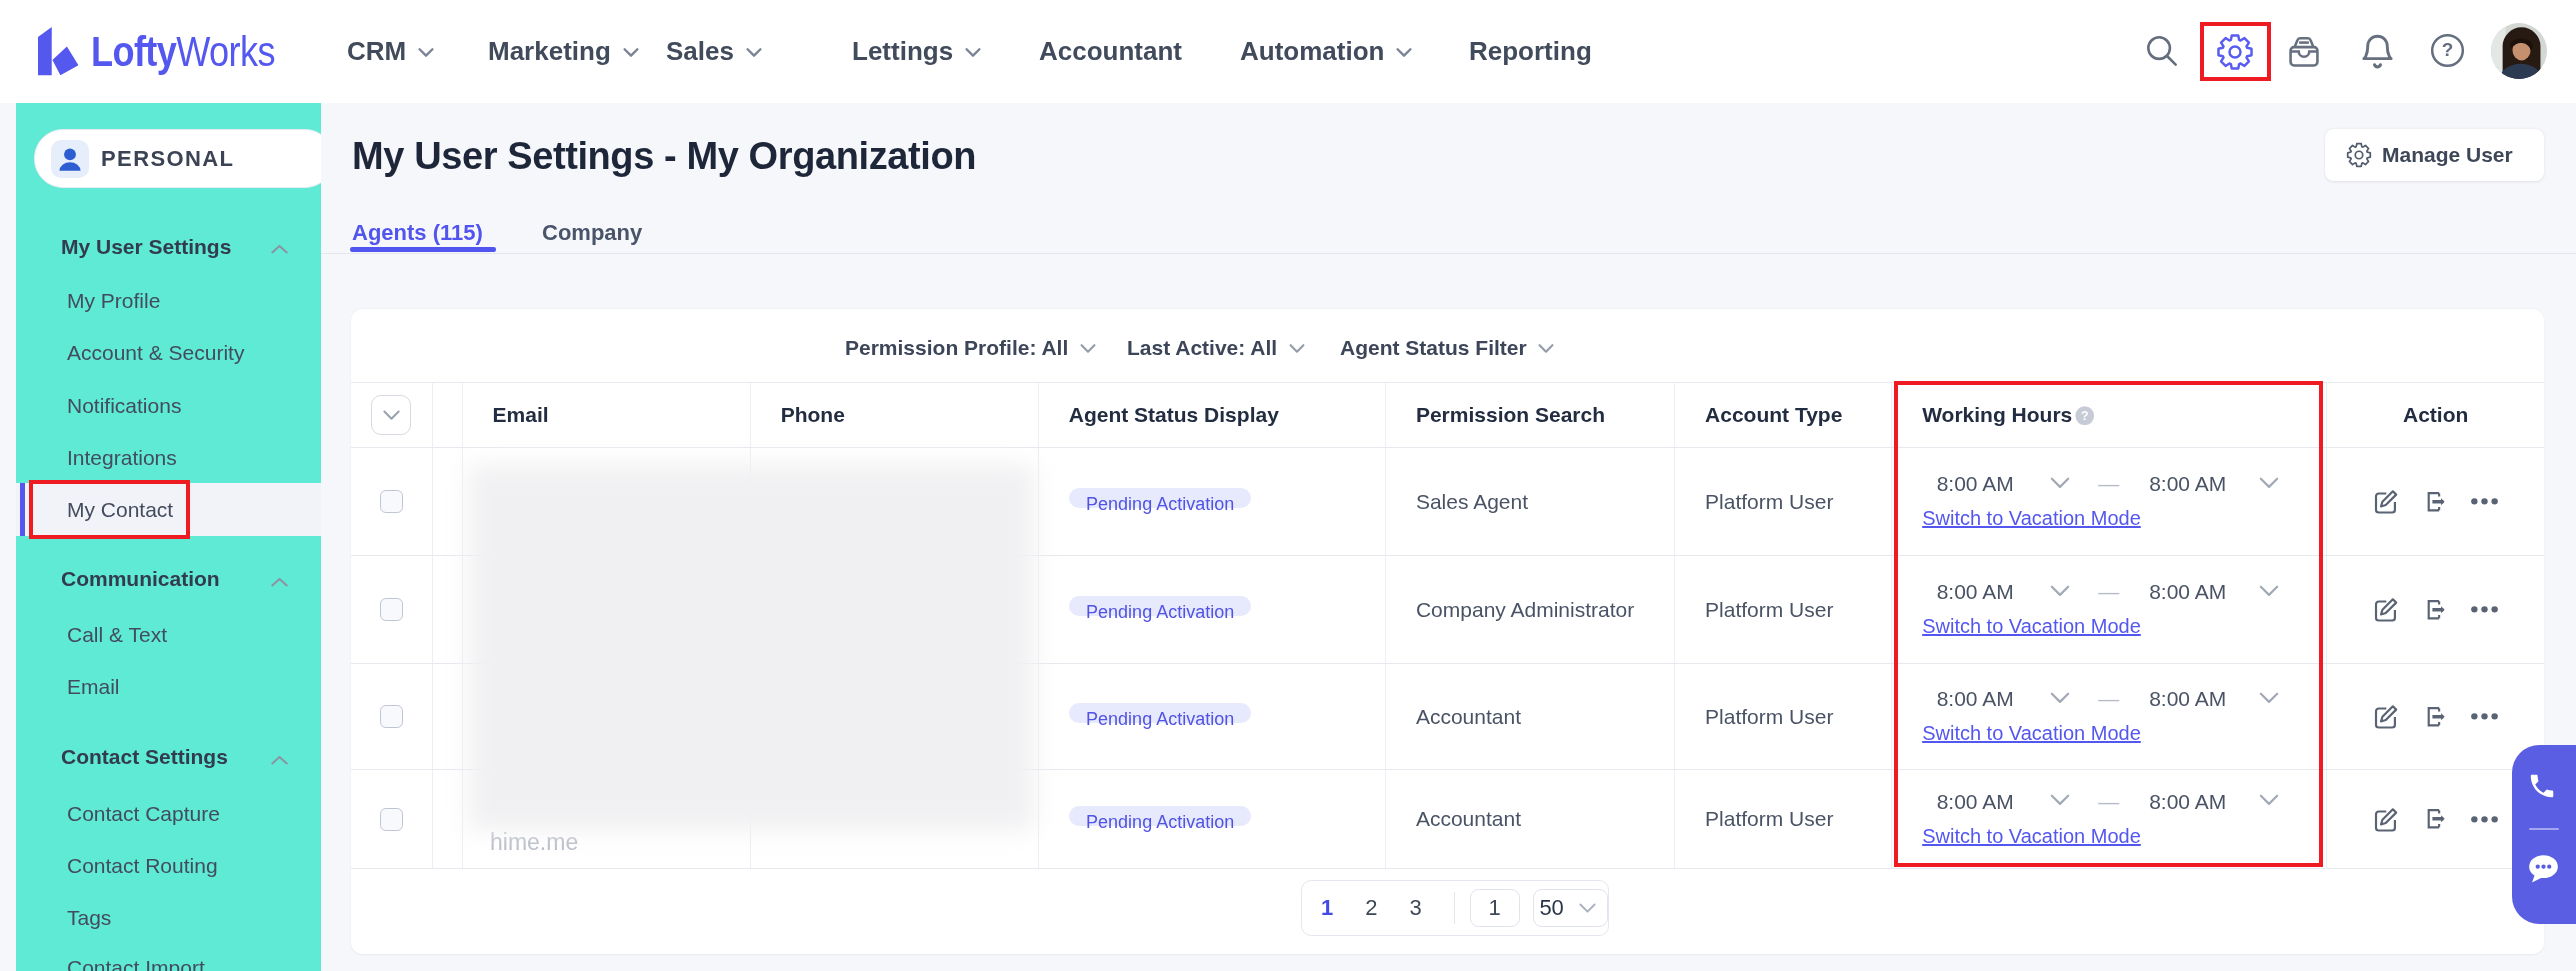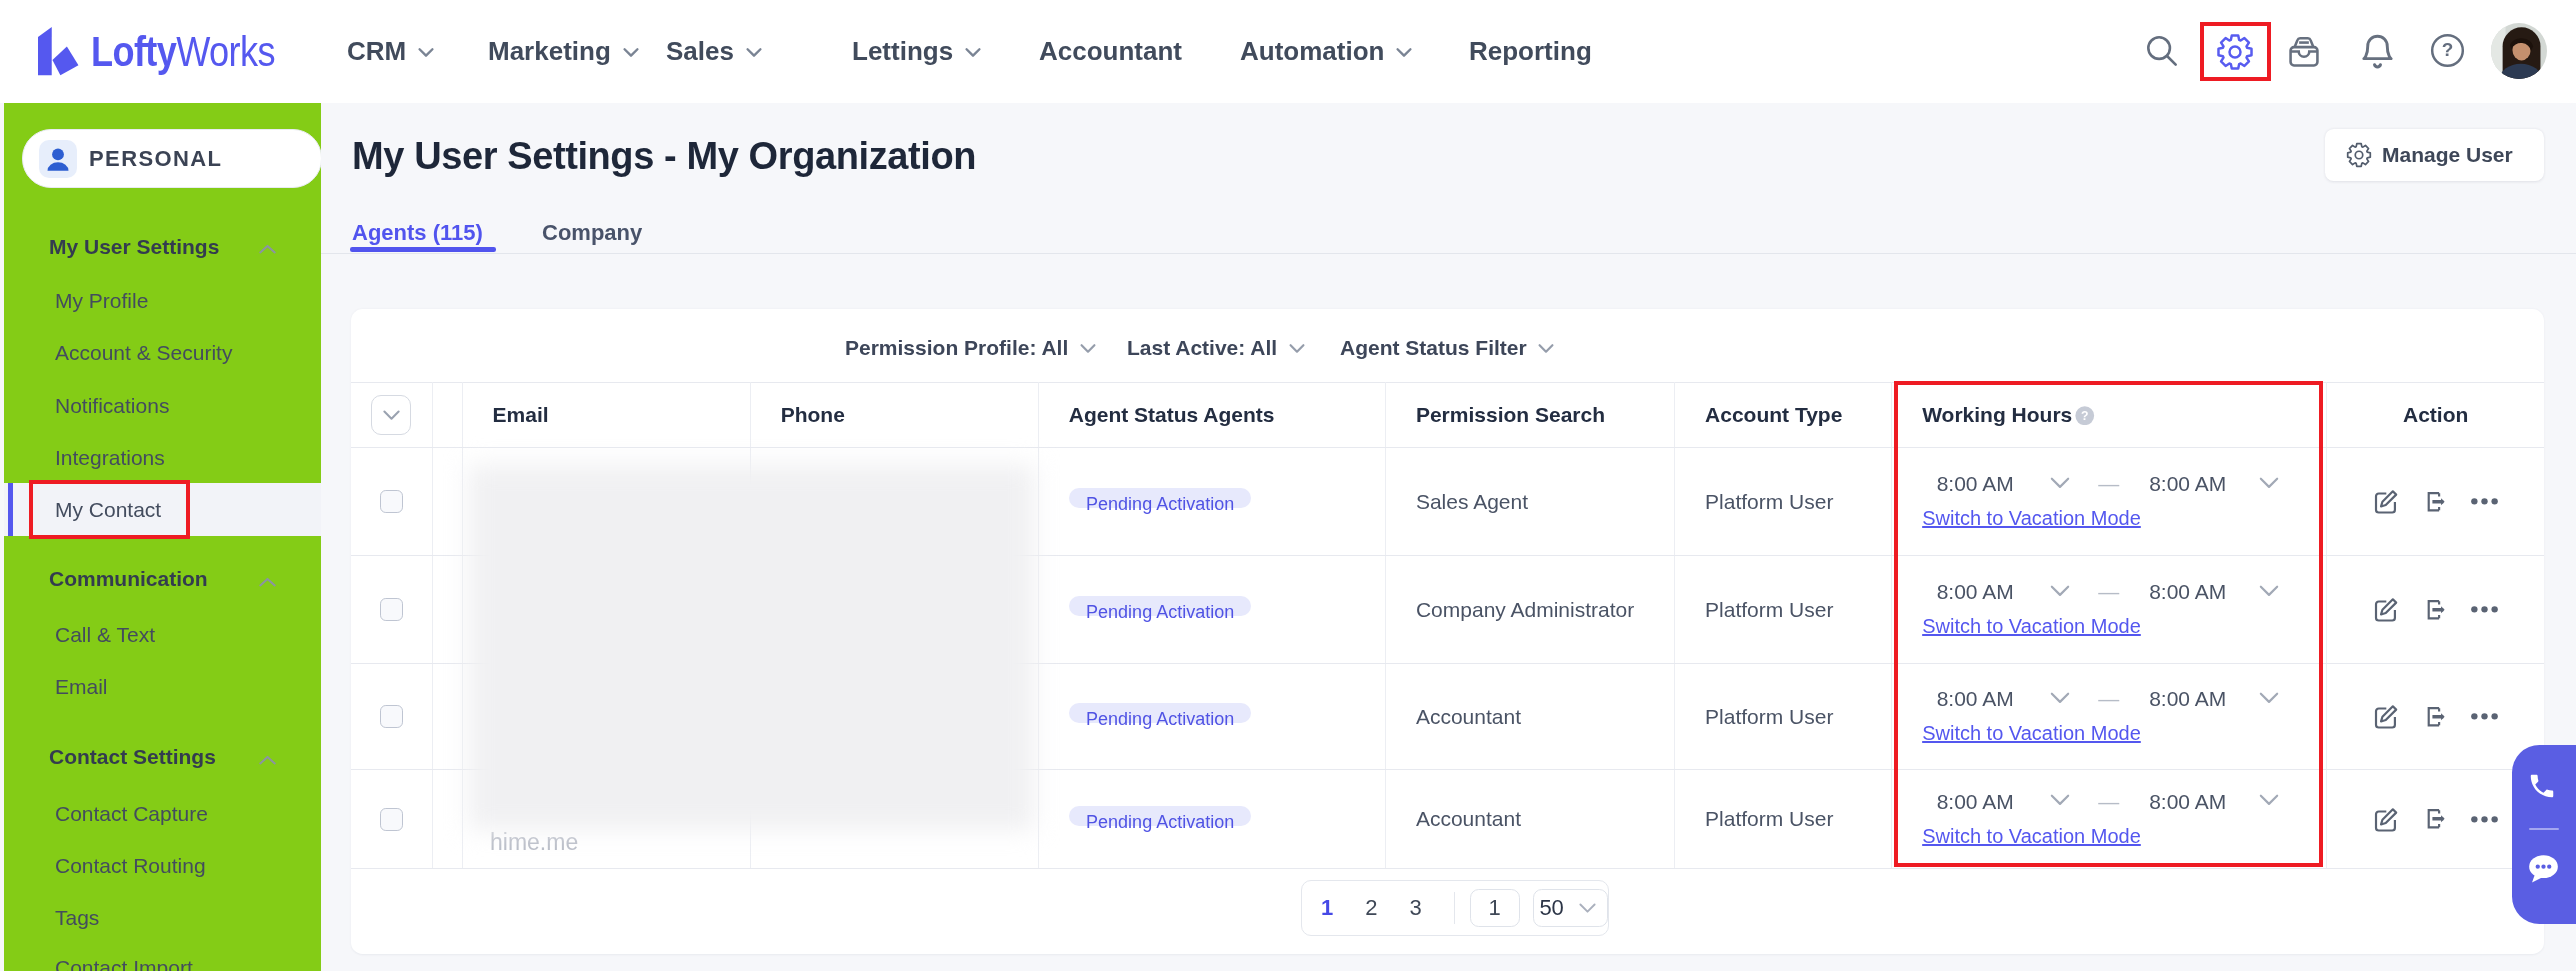--- a/index.html
+++ b/index.html
@@ -4,21 +4,21 @@
 *{margin:0;padding:0;box-sizing:border-box}
 html,body{width:2576px;height:971px;overflow:hidden;font-family:"Liberation Sans",sans-serif;background:#f6f7fa}
 .abs{position:absolute}
 
 #nav{position:absolute;left:0;top:0;width:2576px;height:103px;background:#fff}
 .navitem{position:absolute;top:0;height:103px;display:flex;align-items:center;font-size:26px;font-weight:600;color:#414b5c;white-space:nowrap}
 .chev{width:22px;height:22px;margin-left:8.7px}
 #logotxt{position:absolute;left:91px;top:27.5px;font-size:42px;font-weight:700;color:#5558ef;letter-spacing:-0.7px;transform:scaleX(.86);transform-origin:left}
 #logotxt .lt{font-weight:400}
 
-#side{position:absolute;left:4px;top:103px;width:321px;height:869px;background:#84cc16}
+#side{position:absolute;left:16px;top:103px;width:321px;height:869px;background:#5eead4}
 .pill{position:absolute;left:18px;top:26px;width:300px;height:59px;border:1.4px solid #e8ebf1;border-radius:29px;background:#fff}
 .pill .ic{position:absolute;left:16px;top:10px;width:38px;height:38px;border-radius:10px;background:#e7eefb}
 .pill .tx{position:absolute;left:66px;top:16px;font-size:22px;font-weight:700;letter-spacing:1.4px;color:#3b4354}
 .sgroup{position:absolute;left:45px;font-size:21px;font-weight:700;color:#333c4f;white-space:nowrap}
 .sitem{position:absolute;left:51px;font-size:21px;color:#434c5e;white-space:nowrap}
 .gchev{position:absolute;left:254px;width:19px;height:11.6px}
 #hl{position:absolute;left:0;top:380px;width:321px;height:53px;background:#f2f3f8}
 #hlbar{position:absolute;left:3.6px;top:380px;width:5px;height:53px;background:#5457ee}
 
 #main{position:absolute;left:321px;top:103px;width:2255px;height:869px;background:#f6f7fa}
@@ -198,21 +198,21 @@
         <th class="noL">
               <div style="width:40px;height:40px;border:1.4px solid #d6dae2;border-radius:10px;margin:0 auto;display:flex;align-items:center;justify-content:center">
                 <svg width="19" height="13" viewBox="0 0 24 16">
                   <path d="M3 3l9 9 9-9" fill="none" stroke="#9aa2b0" stroke-width="2.6" stroke-linecap="round" stroke-linejoin="round"></path>
                 </svg>
               </div>
             </th>
         <th class="noL"></th>
         <th>Email</th>
             <th>Phone</th>
-            <th>Agent Status Agents</th>
+            <th>Agent Status Display</th>
             <th>Permission Search</th>
             <th>Account Type</th>
         <th><span style="vertical-align:middle">Working Hours</span><svg style="vertical-align:middle;margin-left:2.9px;font-size:29px" width="19.5" height="19.5" viewBox="0 0 27 27">
                 <circle cx="13.5" cy="13.5" r="13" fill="#c6cbd6"></circle>
                 <text x="13.5" y="19" font-size="17" font-weight="700" fill="#fff" text-anchor="middle" font-family="Liberation Sans">?</text>
               </svg></th>
         <th class="noL" style="text-align:center">Action</th>
       </tr>
       <tr style="height:108px">
         <td class="noL">

